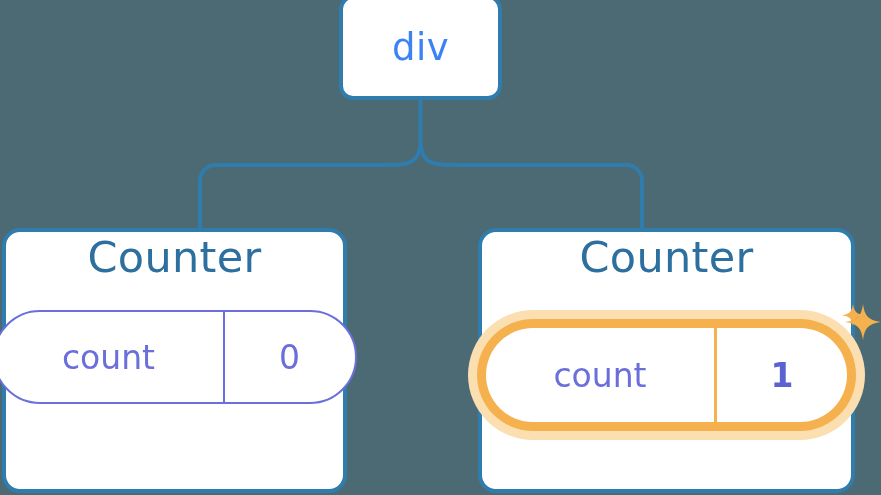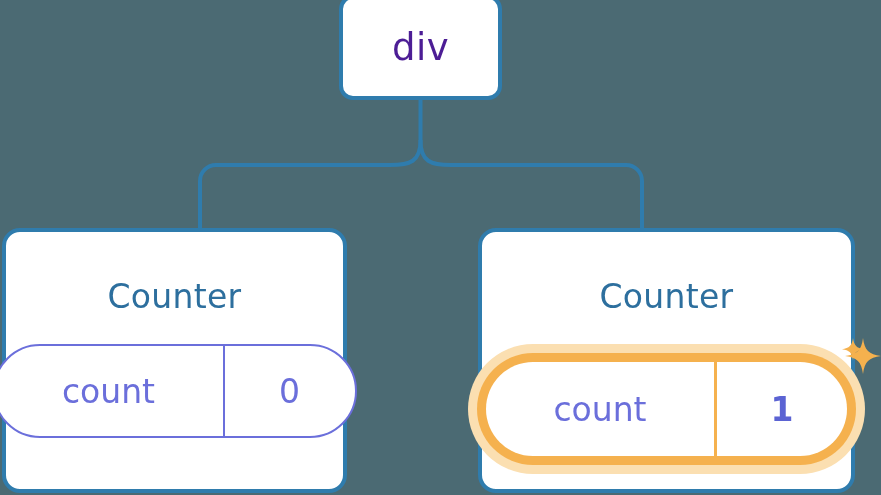--- a/index.html
+++ b/index.html
@@ -40,44 +40,43 @@
     left: 339px;
     top: -5px;
     width: 163px;
     height: 105px;
     display: flex;
     align-items: center;
     justify-content: center;
   }
   .root-label {
     font-size: 37px;
-    color: #4c1d95;
+    color: #3b82f6;
     letter-spacing: 0.5px;
     font-family: "DejaVu Sans", "Liberation Sans", sans-serif;
   }
   .child-node {
     top: 228px;
     height: 265px;
     border-radius: 18px;
     display: flex;
     flex-direction: column;
     align-items: center;
   }
   #child-node-left {
     left: 2px;
     width: 345px;
   }
   #child-node-right {
     left: 478px;
     width: 377px;
   }
   .node-title {
-    font-size: 33px;
+    font-size: 43px;
     color: #2d6f9e;
-    margin-top: 45px;
     letter-spacing: 0.3px;
   }
 
   
   .pill-wrap {
     position: relative;
     margin-top: 28px;
   }
   .pill {
     position: relative;

